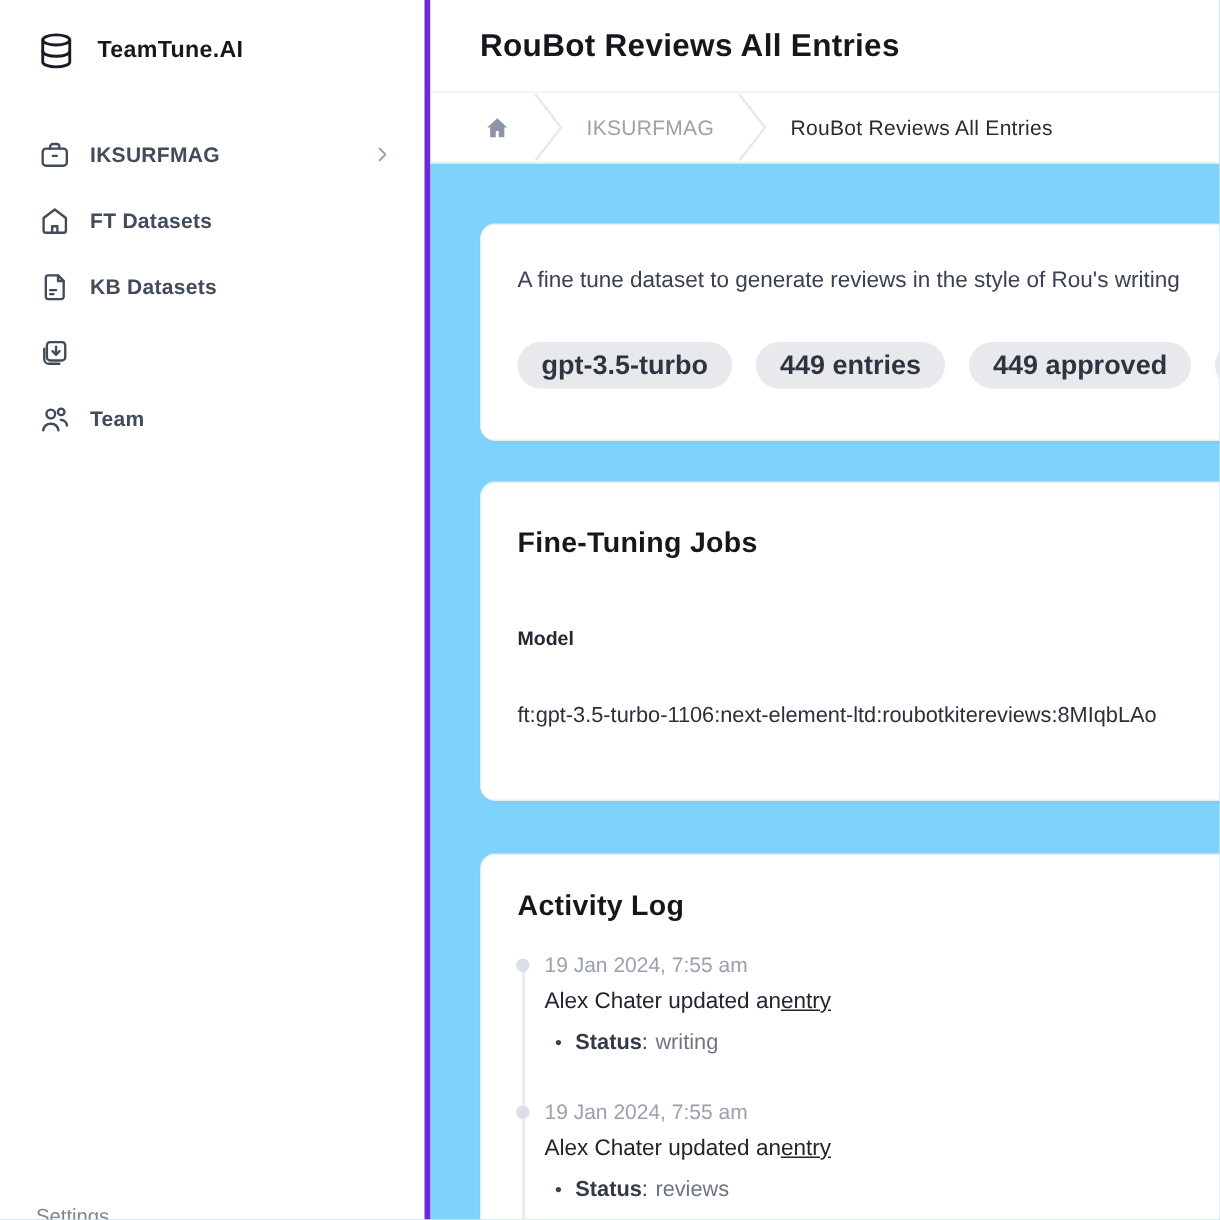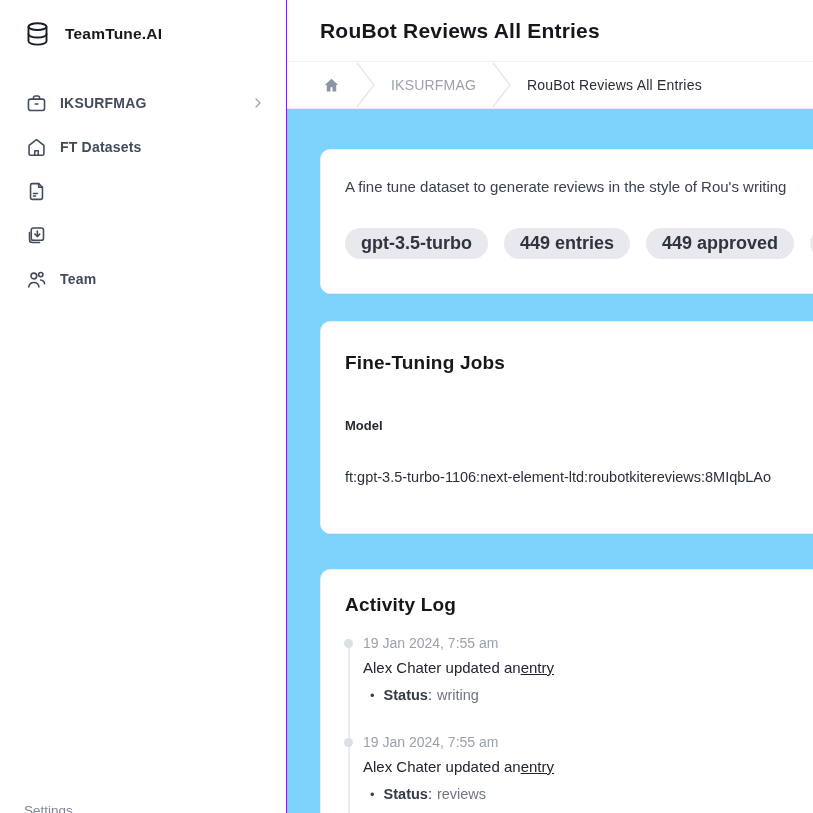--- a/index.html
+++ b/index.html
@@ -6,21 +6,21 @@
   html,body { width:813px; height:813px; overflow:hidden; }
   body {
     font-family:"Liberation Sans", sans-serif;
     background:#ffffff; color:#20252f; position:relative;
   }
   .app { position:relative; width:813px; height:813px; display:flex; }
 
   
   .sidebar {
     width:287px; height:813px; background:#ffffff; flex:0 0 287px;
-    border-right:1px solid #6d28d9; position:relative;
+    border-right:4px solid #6d28d9; position:relative;
   }
   .logo-row {
     display:flex; align-items:center; gap:14px;
     padding:16px 24px 0 24px; height:52px; cursor:pointer;
   }
   .logo-icon svg { display:block; }
   .logo-text { font-size:15.5px; font-weight:600; color:#15181e; letter-spacing:.2px; }
   .nav { position:absolute; top:81px; left:0; right:0; }
   .nav-item {
     display:flex; align-items:center; height:44px;
@@ -137,20 +137,21 @@
       </div>
 
       <div class="nav-item">
         <span class="nav-icon">
           <svg width="21" height="21" viewBox="0 0 24 24" fill="none" stroke="#414b5a" stroke-width="1.8" stroke-linecap="round" stroke-linejoin="round">
             <path d="M14.5 3H7a1.8 1.8 0 0 0-1.8 1.8v14.4A1.8 1.8 0 0 0 7 21h10a1.8 1.8 0 0 0 1.8-1.8V7.2Z"></path>
             <path d="M14.5 3v4.2h4.3"></path>
             <path d="M8.5 14.2h4.5M8.5 17.2h2.5"></path>
           </svg>
         </span>
+        <span class="nav-label">KB Datasets</span>
       </div>
 
       <div class="nav-item">
         <span class="nav-icon">
           <svg width="21" height="21" viewBox="0 0 24 24" fill="none" stroke="#414b5a" stroke-width="1.8" stroke-linecap="round" stroke-linejoin="round">
             <path d="M8.5 3.5h9A2.5 2.5 0 0 1 20 6v9a2.5 2.5 0 0 1-2.5 2.5h-9A2.5 2.5 0 0 1 6 15V6a2.5 2.5 0 0 1 2.5-2.5Z"></path>
             <path d="M13 7v6"></path>
             <path d="m10.3 10.4 2.7 2.7 2.7-2.7"></path>
             <path d="M4 8.5v8A3.5 3.5 0 0 0 7.5 20h8"></path>
           </svg>

